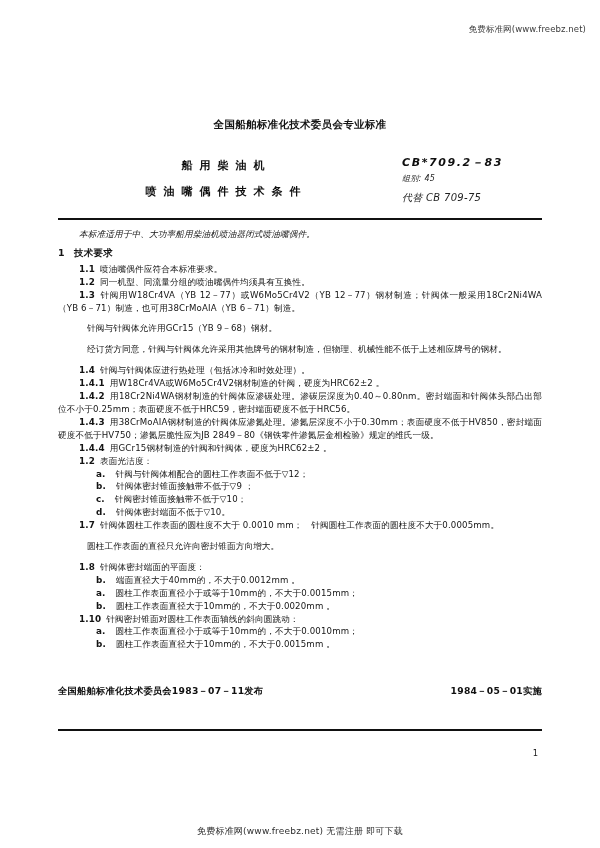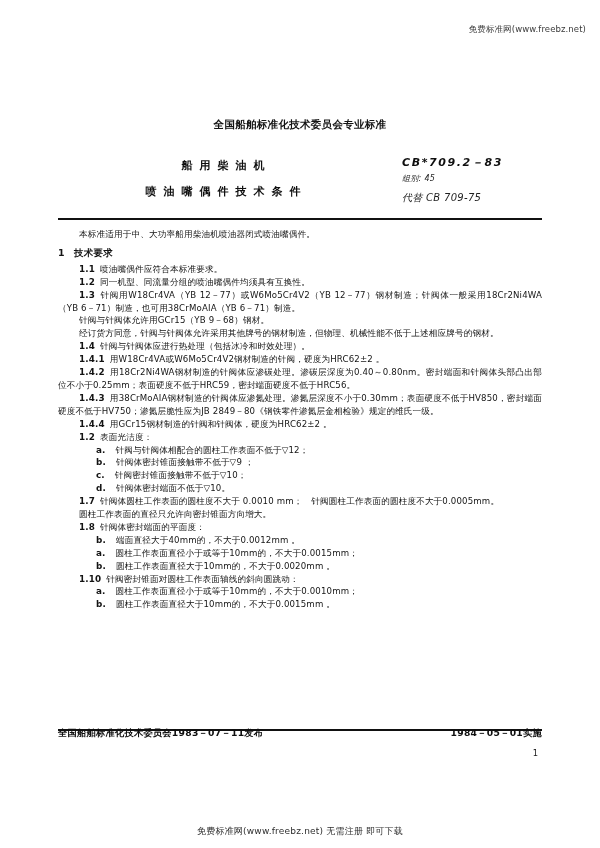--- a/index.html
+++ b/index.html
@@ -115,20 +115,21 @@
     margin-top: 8px;
     font-size: 8.6px;
     line-height: 12.9px;
     color: #141414;
     letter-spacing: 0.15px;
     text-align: justify;
   }
   .p-indent {
     text-indent: 21px;
     margin: 0;
+    font-style: italic;
   }
   .sec-head {
     margin: 6px 0 3px 0;
     font-size: 9.4px;
     font-weight: bold;
     letter-spacing: 0.4px;
   }
   .sec-head .num { margin-right: 9px; }
 
   .clause {
@@ -143,37 +144,37 @@
   .sub {
     margin: 0;
     text-indent: 38px;
   }
   .sub .lbl {
     font-weight: bold;
     font-size: 8.8px;
     margin-right: 10px;
   }
   .cont-in {
-    margin: 0;
+    margin: 8px;
     text-indent: 21px;
   }
 
   
   .rule-bot {
     position: absolute;
     left: 0;
     top: 721px;
     width: 100%;
     border: 0;
     border-top: 2.2px solid #111;
   }
   .footer {
     position: absolute;
     left: 0;
-    top: 727px;
+    top: 685px;
     width: 100%;
     display: flex;
     justify-content: space-between;
     font-size: 9.2px;
     font-weight: bold;
     letter-spacing: 0.3px;
     color: #0f0f0f;
   }
   .pageno {
     position: absolute;

